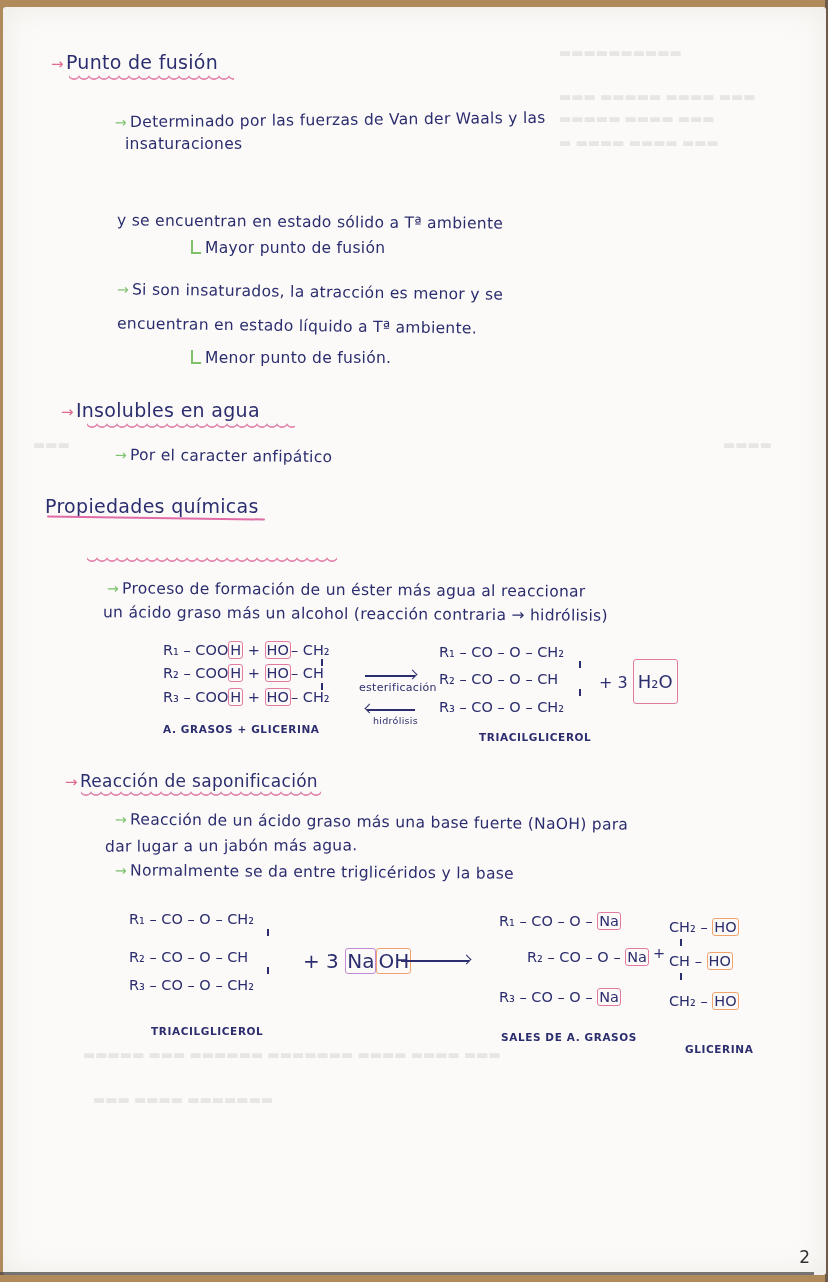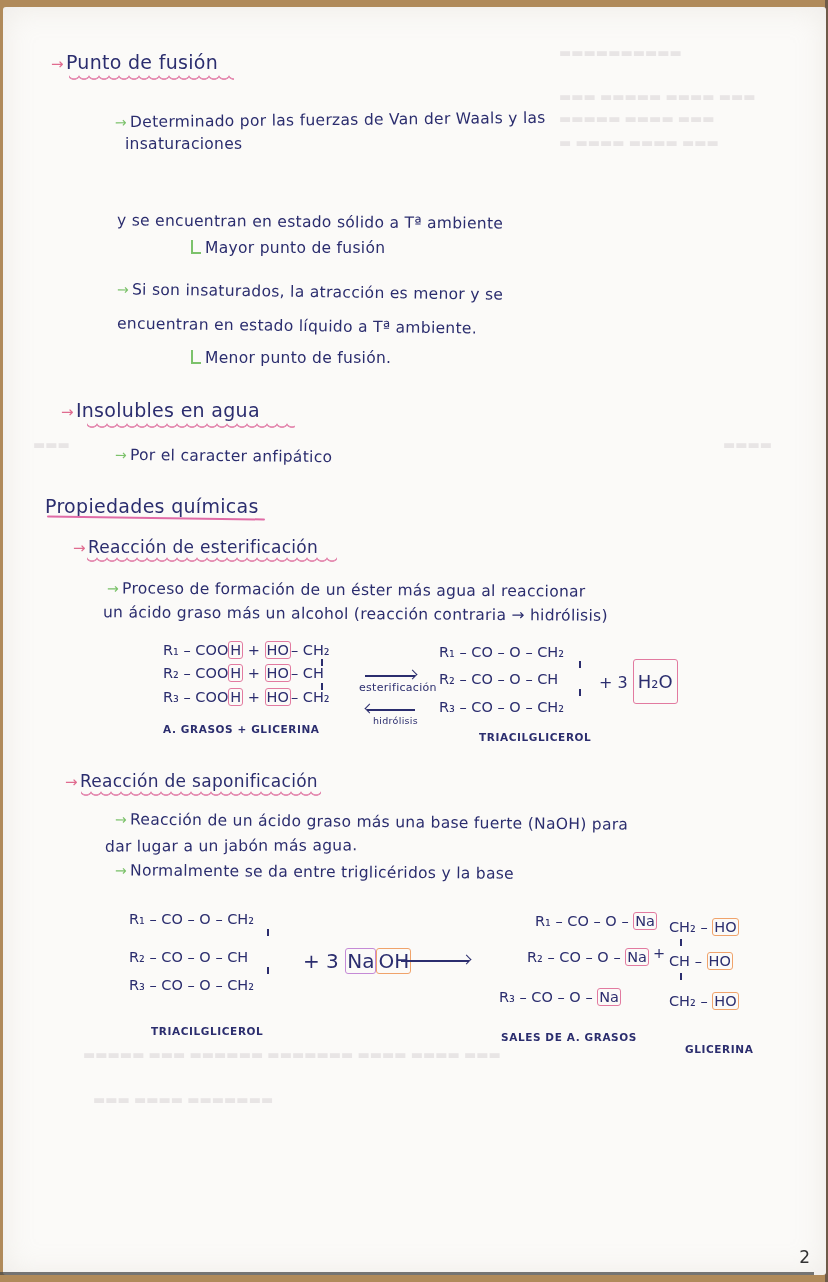--- a/index.html
+++ b/index.html
@@ -107,23 +107,20 @@
     <span class="arrow-pink">→</span><span>Insolubles en agua</span>
   </div>
   <div class="wavy" style="left:84px; top:416px; width:208px;"></div>
   <div class="t body" style="left:112px; top:440px; transform:rotate(0.6deg);">
     <span class="arrow-green">→</span><span>Por el caracter anfipático</span>
   </div>
 
   <div class="t h1" style="left:42px; top:488px;">Propiedades químicas</div>
   <div class="straight-ul" style="left:44px; top:510px; width:218px; transform:rotate(0.8deg);"></div>
 
-  <div class="t h2" style="left:70px; top:530px;">
-    <span class="arrow-pink">→</span><span>Reacción de esterificación</span>
-  </div>
   <div class="wavy" style="left:84px; top:550px; width:250px;"></div>
 
   <div class="t body" style="left:104px; top:574px; transform:rotate(0.4deg);">
     <span class="arrow-green">→</span><span>Proceso de formación de un éster más agua al reaccionar</span>
   </div>
   <div class="t body" style="left:100px; top:598px; transform:rotate(0.4deg);">un ácido graso más un alcohol (reacción contraria → hidrólisis)</div>
 
   <div class="chem" style="left:160px; top:635px;">
     <span>R₁ – COO</span><span class="box-pink">H</span>
     <span>+</span>
@@ -178,21 +175,21 @@
   <div class="bond" style="left:264px; top:960px;"></div>
   <div class="chem" style="left:126px; top:970px;">R₃ – CO – O – CH₂</div>
   <div class="chem-label" style="left:148px; top:1018px;">TRIACILGLICEROL</div>
 
   <div class="chem" style="left:300px; top:942px; font-size:20px;">
     <span>+ 3</span>
     <span class="box-purple">Na</span><span class="box-orange">OH</span>
   </div>
   <div class="arrow-line right" style="left:398px; top:953px; width:68px;"></div>
 
-  <div class="chem" style="left:496px; top:906px;margin-left:36px;">
+  <div class="chem" style="left:496px; top:906px;">
     <span>R₁ – CO – O –</span>
     <span class="box-pink">Na</span>
   </div>
   <div class="chem" style="left:524px; top:942px;">
     <span>R₂ – CO – O –</span>
     <span class="box-pink">Na</span>
   </div>
   <div class="chem" style="left:496px; top:982px;">
     <span>R₃ – CO – O –</span>
     <span class="box-pink">Na</span>

